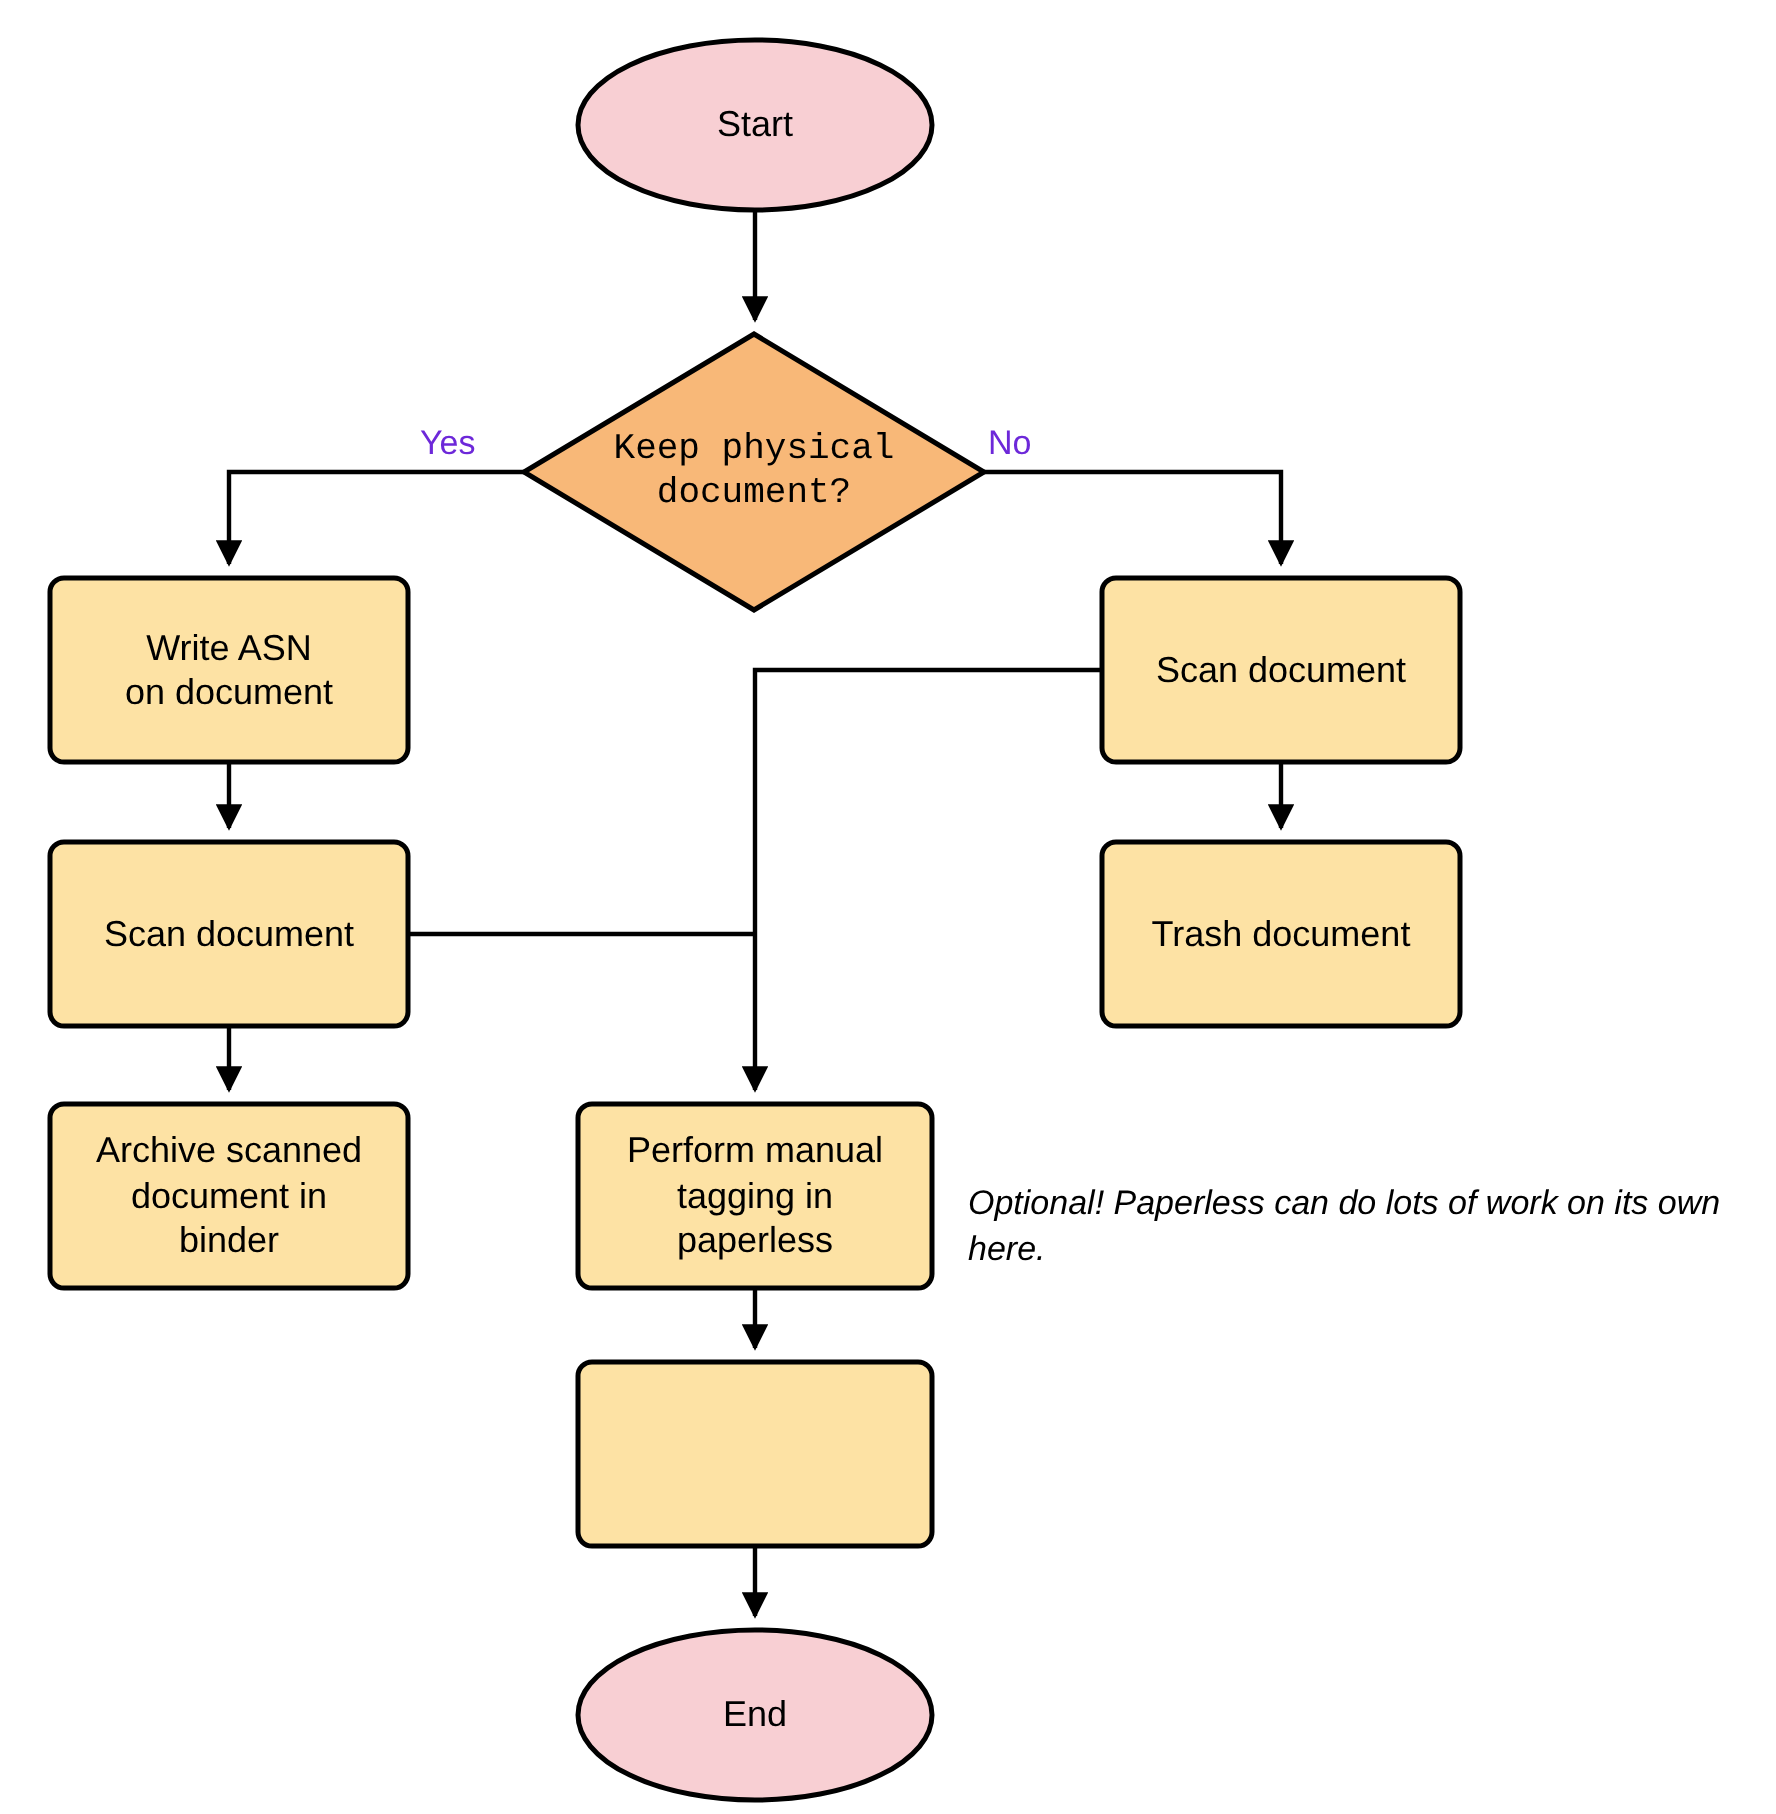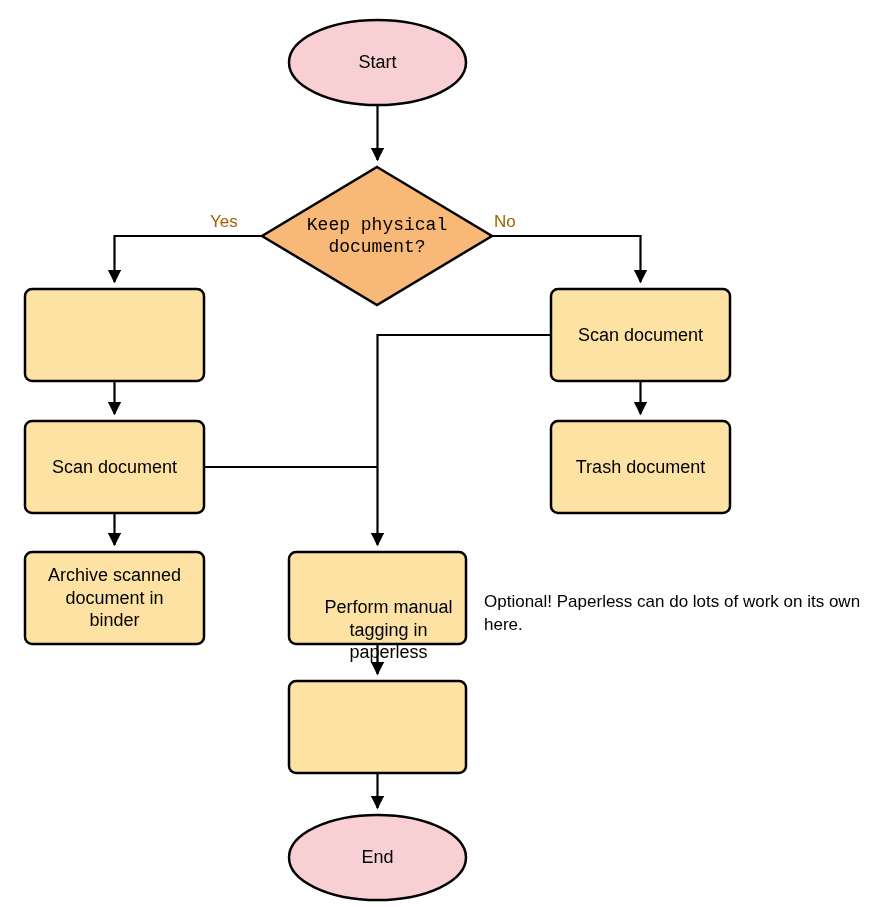--- a/index.html
+++ b/index.html
@@ -30,24 +30,25 @@
     text-align: center;
     font-size: 18px;
     color: #000000;
     line-height: 1.25;
     pointer-events: none;
     white-space: pre-line;
   }
   .edge-label {
     position: absolute;
     font-size: 17px;
-    color: #a16207;
+    color: #6d28d9;
   }
   .note-text {
     position: absolute;
+    font-style: italic;
     font-size: 17px;
     color: #000000;
     line-height: 1.35;
     width: 400px;
   }
 </style>
 </head>
 <body>
 
 <div id="canvas">
@@ -98,32 +99,34 @@
     <path d="M 377.5 644 L 377.5 674" fill="none" stroke="#000000" stroke-width="2.2" marker-end="url(#arrow)"></path>
 
     <path d="M 377.5 773 L 377.5 808" fill="none" stroke="#000000" stroke-width="2.2" marker-end="url(#arrow)"></path>
   </svg>
 
   <div class="node-label" style="left:289px; top:20px; width:177px; height:85px;">Start</div>
 
   <div class="node-label" style="left:262px; top:167px; width:230px; height:138px;font-family:Liberation Mono, monospace;">Keep physical
 document?</div>
 
+  <div class="node-label" style="left:25px; top:289px; width:179px; height:92px;">Write ASN
+on document</div>
 
   <div class="node-label" style="left:25px; top:421px; width:179px; height:92px;">Scan document</div>
 
   <div class="node-label" style="left:25px; top:552px; width:179px; height:92px;">Archive scanned
 document in
 binder</div>
 
   <div class="node-label" style="left:551px; top:289px; width:179px; height:92px;">Scan document</div>
 
   <div class="node-label" style="left:551px; top:421px; width:179px; height:92px;">Trash document</div>
 
-  <div class="node-label" style="left:289px; top:584px; width:177px; height:92px;padding-left:11px;">Perform manual
+  <div class="node-label" style="left:289px; top:552px; width:177px; height:92px;">Perform manual
 tagging in
 paperless</div>
 
 
   <div class="node-label" style="left:289px; top:815px; width:177px; height:85px;">End</div>
 
   <div class="edge-label" style="left:210px; top:212px;">Yes</div>
 
   <div class="edge-label" style="left:494px; top:212px;">No</div>
 

